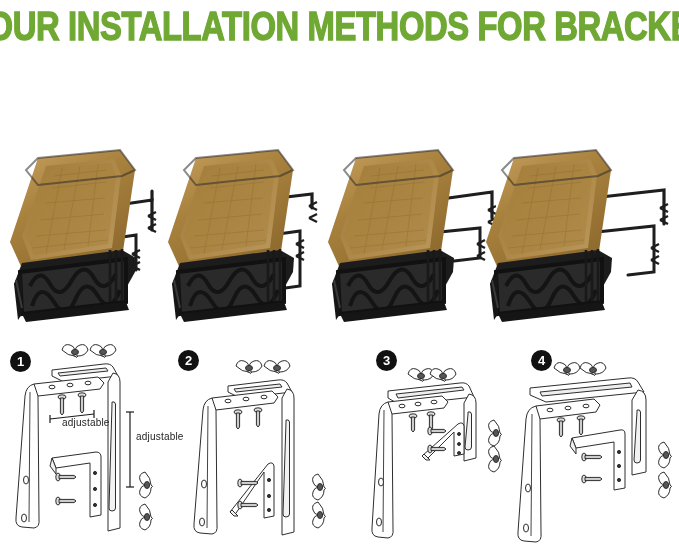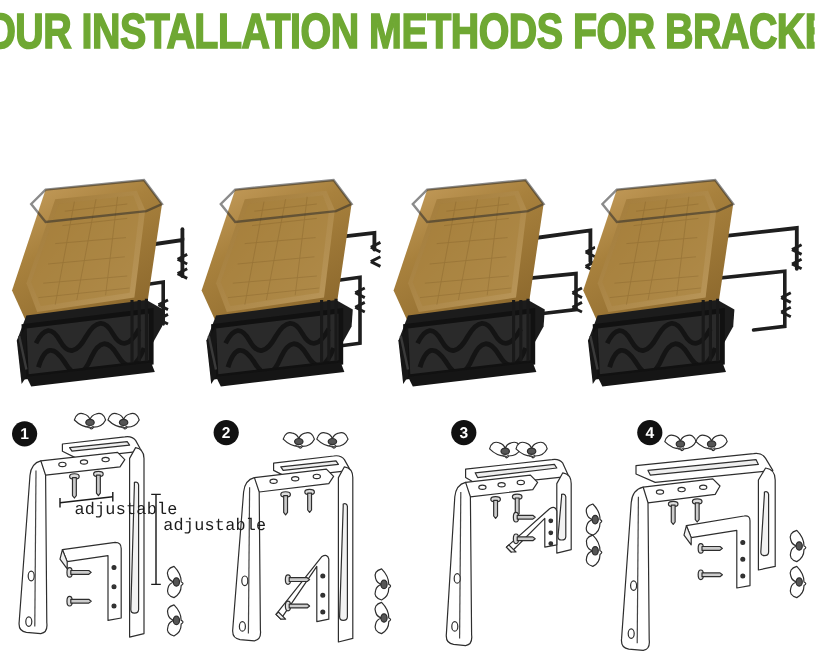--- a/index.html
+++ b/index.html
@@ -59,22 +59,22 @@
     display:flex;align-items:center;justify-content:center;
     line-height:1;
   }
   .badge.b1{left:10px;top:351px;}
   .badge.b2{left:178px;top:350px;}
   .badge.b3{left:376px;top:350px;}
   .badge.b4{left:531px;top:350px;}
 
   .adj-label{
     position:absolute;
-    font-family:Liberation Mono, monospace;
-    font-size:14px;
+    font-family:Liberation Sans, sans-serif;
+    font-size:10px;
     color:#1d1d1d;
     white-space:nowrap;
     letter-spacing:0.2px;
   }
   .adj-h{left:62px;top:417px;}
   .adj-v{left:136px;top:431px;}
 </style>
 </head>
 <body>
 

